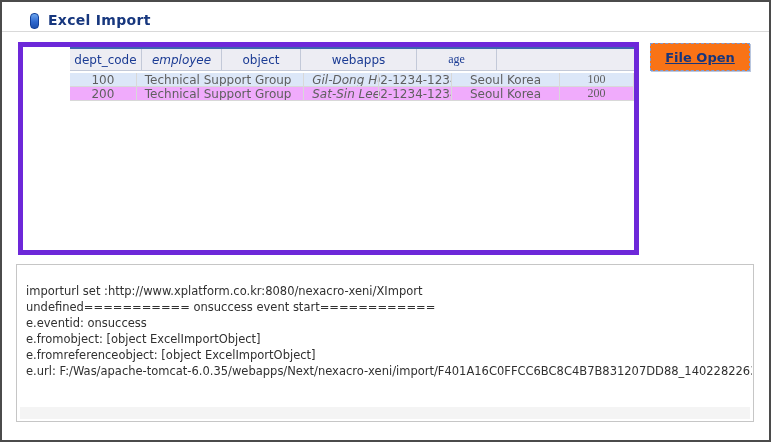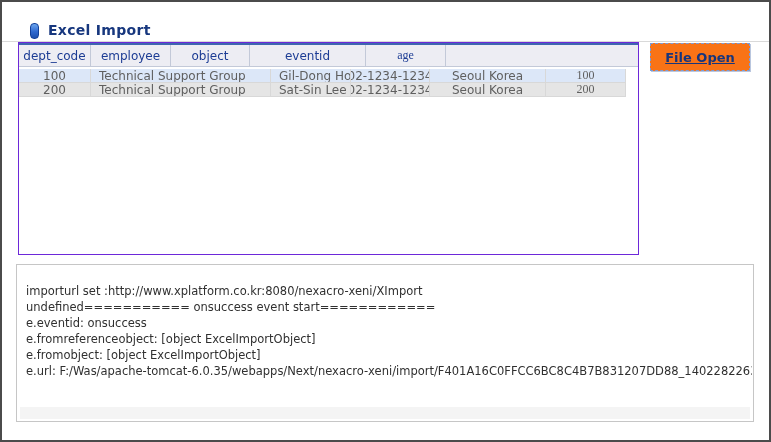--- a/index.html
+++ b/index.html
@@ -9,42 +9,43 @@
   }
   .window {
     position:relative;
     width:771px; height:442px;
     background:#fff;
     border:2px solid #4b4b4b;
     overflow:hidden;
   }
   
   .titlebar {
-    position:absolute; left:0; top:12px; right:0; height:28px;
+    position:absolute; left:0; top:2px; right:0; height:28px;
     border-bottom:1px solid #d9d9d9;
   }
   .bullet {
     position:absolute; left:28px; top:9px;
     width:9px; height:16px;
     border-radius:4px;
     background:linear-gradient(180deg,#6ca6ee 0%, #2e68cf 55%, #1c4fae 100%);
     border:1px solid #11409a;
   }
   .title {
     position:absolute; left:46px; top:8px;
     font-size:14px; font-weight:bold;
     color:#17377e; letter-spacing:0.3px;
   }
   
   .grid {
     position:absolute; left:16px; top:40px;
     width:621px; height:213px;
-    border:1px solid #6d28d9;
+    border:5px solid #6d28d9;
     background:#fff;
     overflow:hidden;
+    padding-left:47px;
   }
   .grid-header {
     display:flex;
     height:24px;
     background:#ededf3;
     border-top:2px solid #3f66b0;
     border-bottom:1px solid #c3c9d8;
   }
   .hcell {
     display:flex; align-items:center; justify-content:center;
@@ -53,32 +54,32 @@
     overflow:hidden; white-space:nowrap;
     height:100%;
   }
   .hcell.spare { border-right:none; }
   .grid-body { margin-top:2px; }
   .grid-row { display:flex; height:14px; }
   .grid-row.selected .cell { background:#dce7f8; }
   .cell {
     display:flex; align-items:center;
     font-size:12px; color:#5f5f5f;
-    background:#e5e5e5;
+    background:#f0abfc;
     border-right:1px solid #d8d8d8;
     border-bottom:1px solid #d8d8d8;
     overflow:hidden; white-space:nowrap;
     height:100%;
   }
   .cell.first { border-left:none; }
   .al-center { justify-content:center; }
   .al-left { justify-content:flex-start; padding-left:8px; }
   .c0 { width:72px; }
   .c1 { width:180px; }
-  .c2 { width:80px; }
+  .c2 { width:80px;font-style:italic; }
   .c3 { width:79px; }
   .c4 { width:116px; }
   .c5 { width:80px;font-family:Liberation Serif, serif; }
   .c6 { flex:1; }
   
   .file-open-btn {
     position:absolute; left:648px; top:41px;
     width:100px; height:28px;
     background:#f97316;
     border:1px dashed #7d9cd6;
@@ -117,21 +118,21 @@
   <div class="titlebar">
     <div class="bullet"></div>
     <div class="title">Excel Import</div>
   </div>
 
   <div class="grid">
     <div class="grid-header">
       <div class="hcell c0">dept_code</div>
       <div class="hcell c2">employee</div>
       <div class="hcell c3">object</div>
-      <div class="hcell c4">eventid</div>
+      <div class="hcell c4">webapps</div>
       <div class="hcell c5">age</div>
       <div class="hcell c6 spare"></div>
     </div>
     <div class="grid-body">
       <div class="grid-row selected">
         <div class="cell first c0 al-center">100</div>
         <div class="cell c1 al-left">Technical Support Group</div>
         <div class="cell c2 al-left">Gil-Dong Ho</div>
         <div class="cell c3 al-center">02-1234-1234</div>
         <div class="cell c4 al-center">Seoul Korea</div>
@@ -148,20 +149,20 @@
     </div>
   </div>
 
   <button class="file-open-btn">File Open</button>
 
   <div class="log-area">
     <div class="log-lines">
       <div>importurl set :http://www.xplatform.co.kr:8080/nexacro-xeni/XImport</div>
       <div>undefined=========== onsuccess event start============</div>
       <div>e.eventid: onsuccess</div>
+      <div>e.fromobject: [object ExcelImportObject]</div>
       <div>e.fromreferenceobject: [object ExcelImportObject]</div>
-      <div>e.fromobject: [object ExcelImportObject]</div>
       <div>e.url: F:/Was/apache-tomcat-6.0.35/webapps/Next/nexacro-xeni/import/F401A16C0FFCC6BC8C4B7B831207DD88_1402282263046</div>
     </div>
     <div class="hscrollbar"></div>
   </div>
 
 </div>
 
 </body></html>

